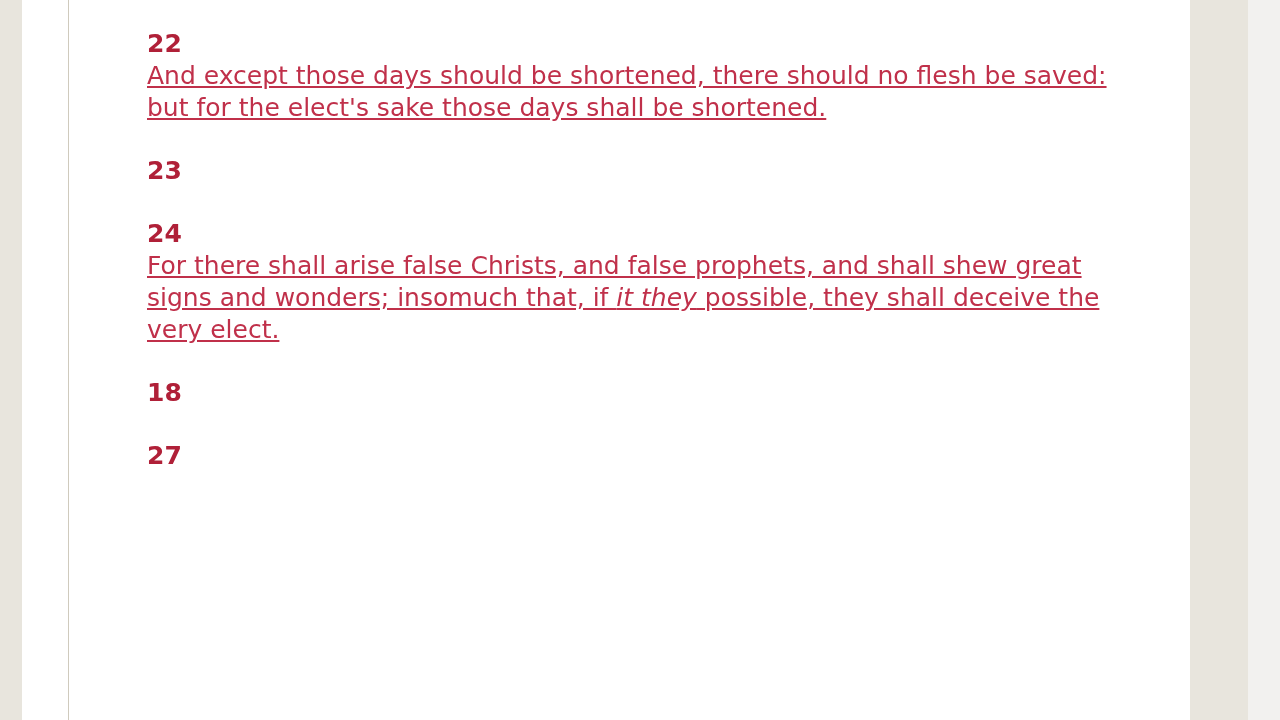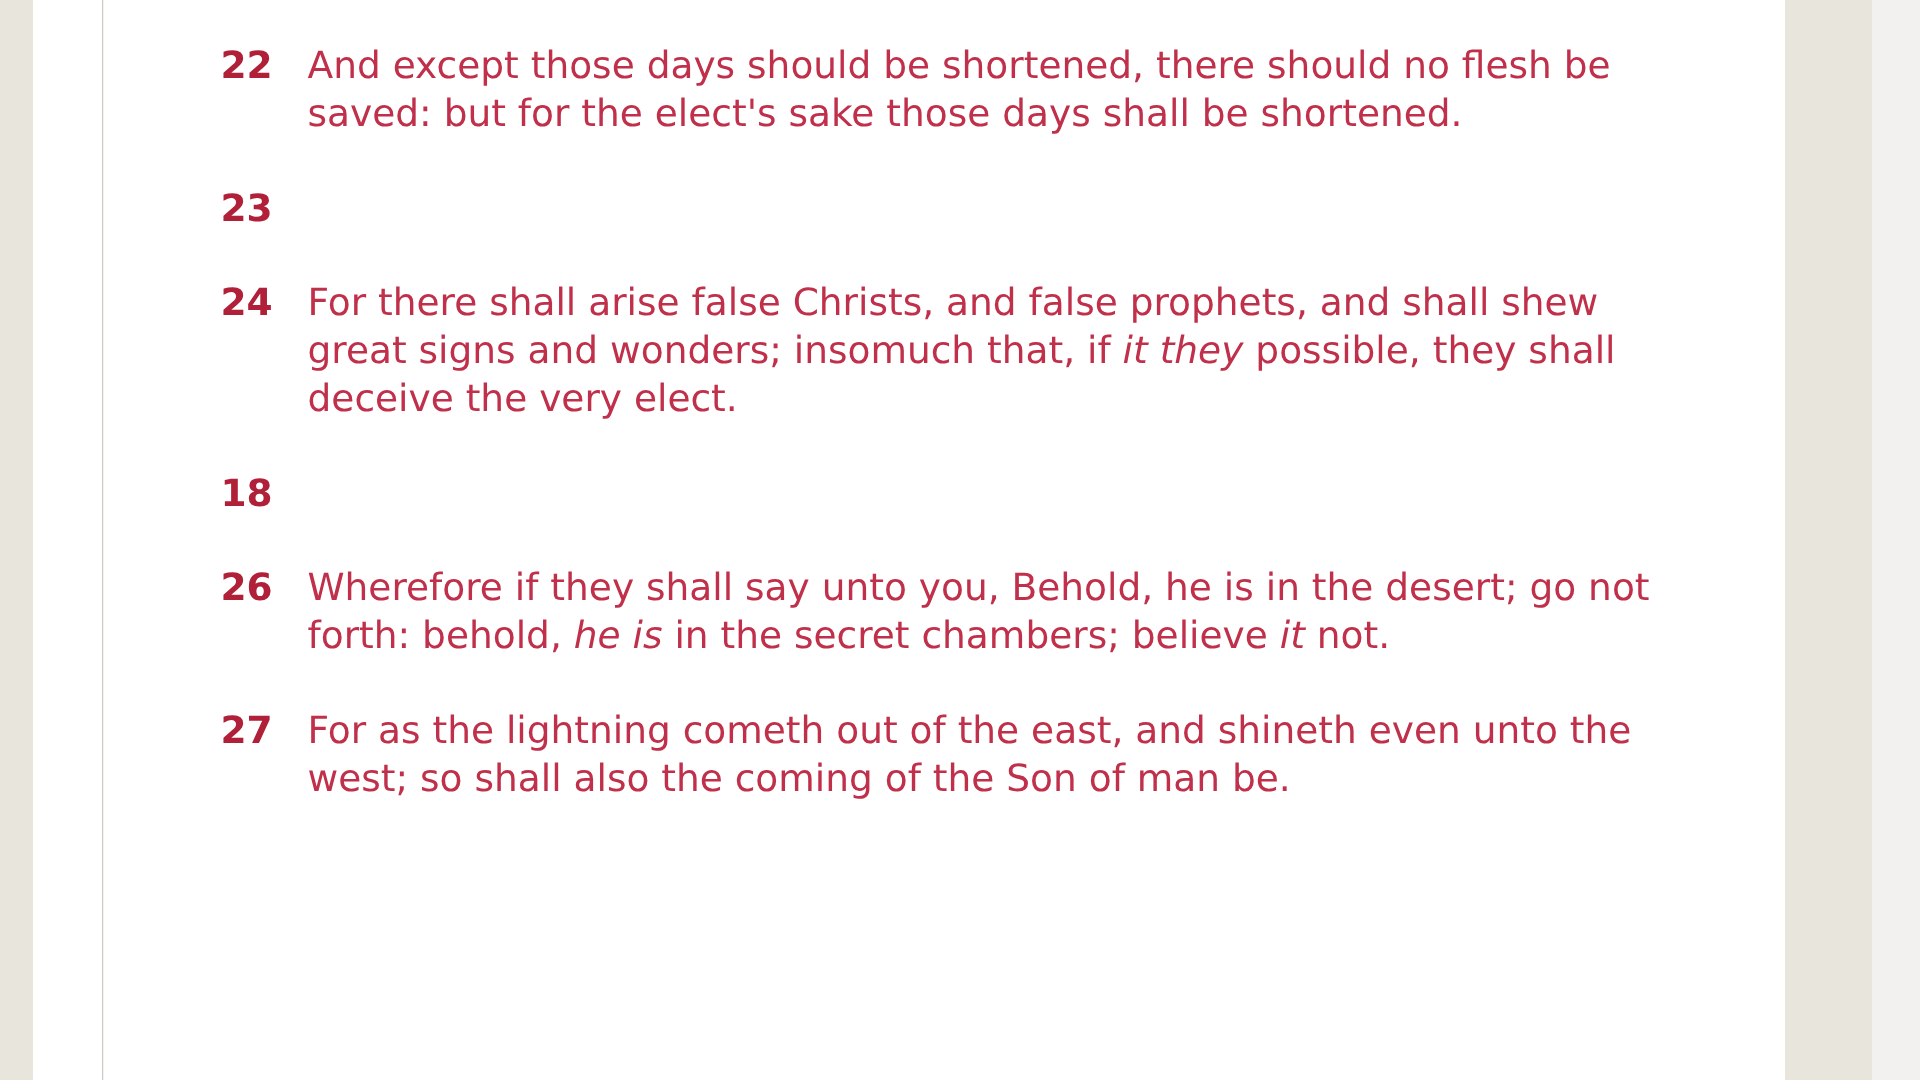--- a/index.html
+++ b/index.html
@@ -73,36 +73,38 @@
     background: #ffffff;
     box-sizing: border-box;
     padding: 28px 0 0 0;
     overflow: hidden;
   }
   .verse {
     display: flex;
     align-items: flex-start;
     margin: 0 0 31px 0;
     padding: 0 72px 0 78px;
+    flex-direction: column;
   }
   .verse-num {
     flex: 0 0 auto;
     width: 58px;
     font-size: 25px;
     font-weight: bold;
     color: #b02038;
     line-height: 32px;
     font-family: "DejaVu Sans", sans-serif;
   }
   .verse-text {
     flex: 1 1 auto;
     font-size: 25px;
     color: #c0304a;
     line-height: 32px;
     font-family: "DejaVu Sans", sans-serif;
+    text-decoration: underline;
   }
   .verse-text i {
     font-style: italic;
   }
 </style>
 </head>
 <body>
 
 <div class="page">
 
@@ -122,28 +124,23 @@
 
     <div class="verse">
       <div class="verse-num">24</div>
       <div class="verse-text">For there shall arise false Christs, and false prophets, and shall shew great signs and wonders; insomuch that, if <i>it they</i> possible, they shall deceive the very elect.</div>
     </div>
 
     <div class="verse">
       <div class="verse-num">18</div>
     </div>
 
-    <div class="verse">
-      <div class="verse-num">26</div>
-      <div class="verse-text">Wherefore if they shall say unto you, Behold, he is in the desert; go not forth: behold, <i>he is</i> in the secret chambers; believe <i>it</i> not.</div>
-    </div>
 
     <div class="verse">
       <div class="verse-num">27</div>
-      <div class="verse-text">For as the lightning cometh out of the east, and shineth even unto the west; so shall also the coming of the Son of man be.</div>
     </div>
 
 
   </div>
 
   <div class="gutter-right-inner"></div>
   <div class="gutter-right-outer"></div>
 
   <div class="scrollbar-track">
     

